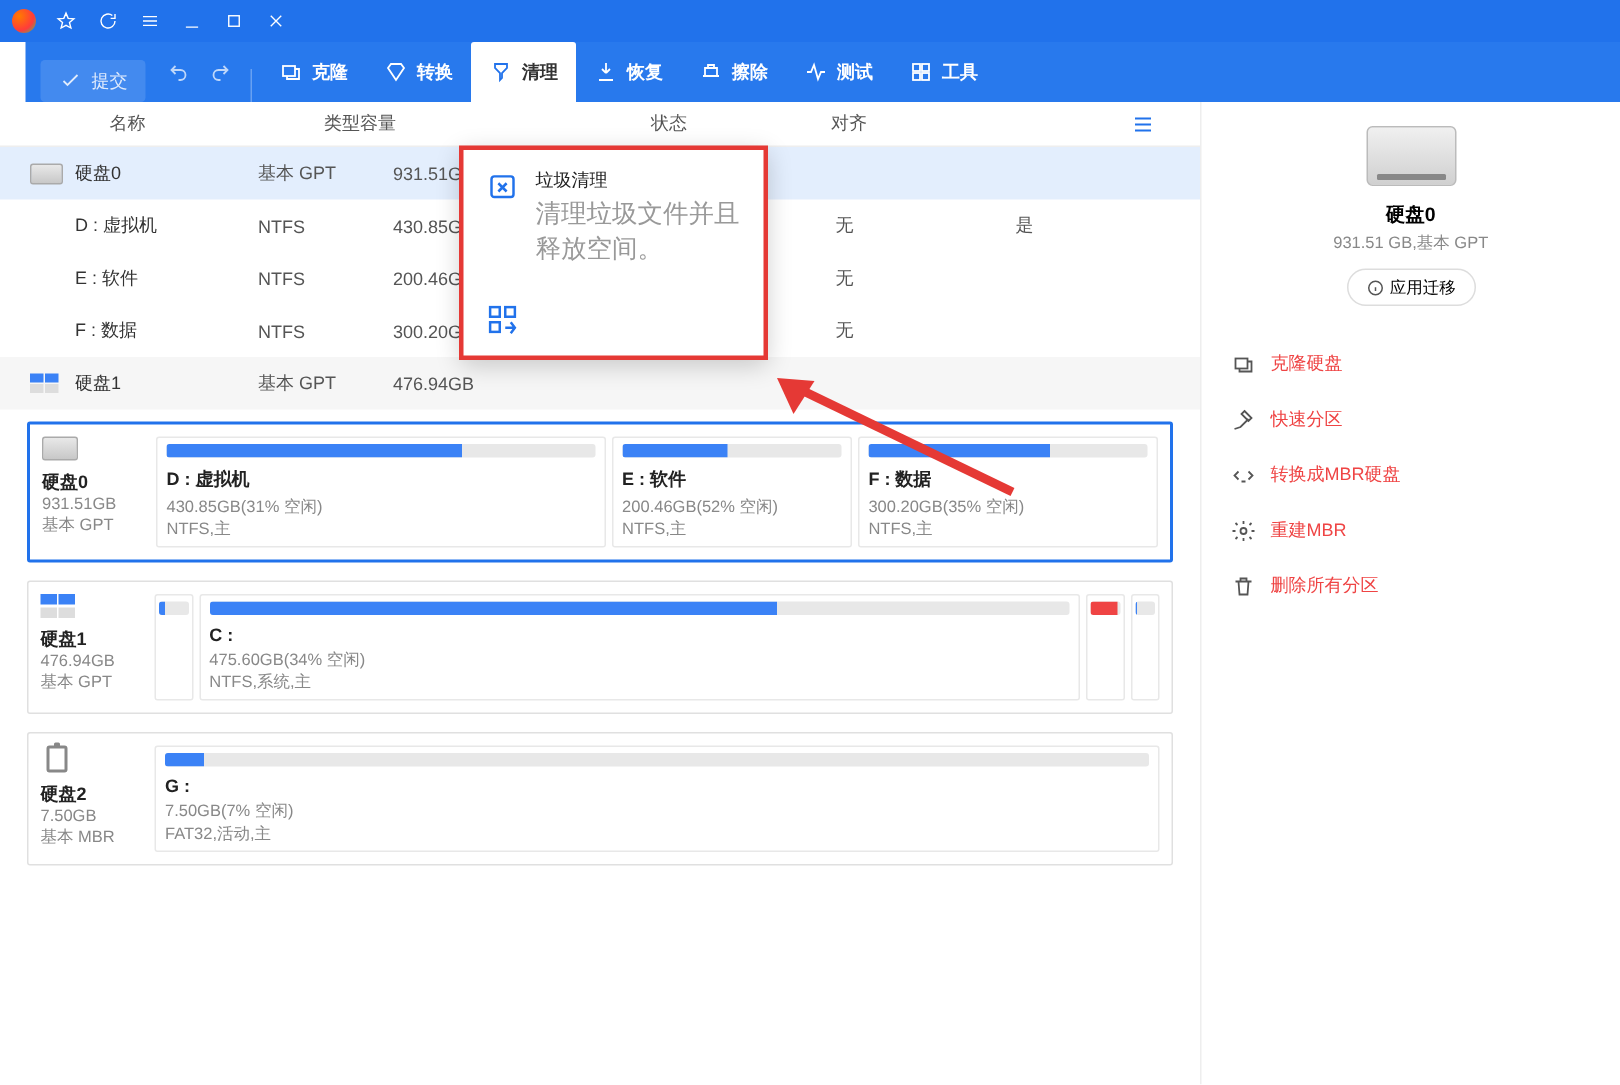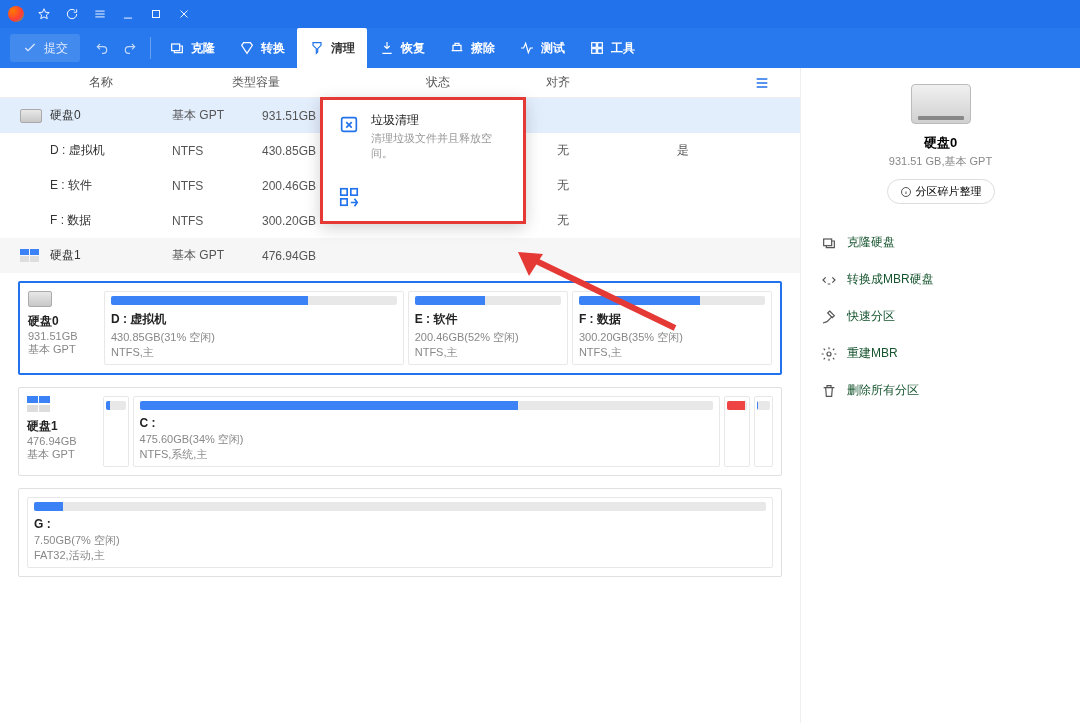--- a/index.html
+++ b/index.html
@@ -6,61 +6,61 @@
 body { background:#fff; width:1080px; height:723px; overflow:hidden; position:relative; }
 
 
 .titlebar { height:28px; background:#2172eb; display:flex; align-items:center; padding:0 8px; color:#fff; font-size:12px; }
 .titlebar .logo { width:16px; height:16px; border-radius:8px; background:radial-gradient(circle at 30% 30%,#ff7a00,#ff3b3b 60%,#2ecc71); margin-right:6px; }
 .titlebar .title { flex:1; }
 .titlebar .winbtn { width:28px; height:28px; display:flex; align-items:center; justify-content:center; cursor:pointer; }
 .titlebar svg { width:14px; height:14px; stroke:#fff; fill:none; stroke-width:1.6; }
 
 
-.toolbar { height:40px; background:#2879ed; display:flex; align-items:center; padding:0 10px; }
+.toolbar { height:40px; background:#2879ed; display:flex; align-items:flex-end; padding:0 10px;margin-left:17px; }
 .tbbtn { display:flex; align-items:center; color:#fff; font-size:12px; padding:0 12px; height:40px; cursor:pointer; gap:6px; }
 .tbbtn.submit { background:rgba(255,255,255,0.15); border-radius:3px; height:28px; margin-right:8px; opacity:.85; }
 .tbbtn.ur { width:28px; justify-content:center; opacity:.7; padding:0; }
 .tbbtn.sep { border-left:1px solid rgba(255,255,255,0.3); height:22px; margin:0 6px; padding:0; }
 .tbbtn.active { background:#fff; color:#333; border-radius:2px 2px 0 0; height:40px; align-self:flex-end; }
 .tbbtn svg { width:16px; height:16px; stroke:#fff; fill:none; stroke-width:1.8; }
 .tbbtn.active svg { stroke:#2172eb; }
 
 
 .main { display:flex; height:655px; }
 .left { flex:1; display:flex; flex-direction:column; min-width:0; }
 .right { width:280px; border-left:1px solid #eee; padding:16px; display:flex; flex-direction:column; align-items:center; }
 
 
-.thead { display:flex; align-items:center; height:30px; font-size:12px; color:#555; padding-left:36px; border-bottom:1px solid #eee; position:relative; }
+.thead { display:flex; align-items:center; height:30px; font-size:12px; color:#555; padding-left:20px; border-bottom:1px solid #eee; position:relative; }
 .thead .col { flex:0 0 auto; }
 .col.name{ width:130px; text-align:center;} .col.type{ width:90px;text-align:right;} .col.cap{ width:90px;}
-.col.status{ width:120px; margin-left:80px;} .col.align{ width:80px;}
+.col.status{ width:120px; margin-left:104px;} .col.align{ width:80px;}
 .thead .grid-icon { position:absolute; right:30px; top:7px; }
 
 
 .tbody { position:relative; }
 .trow { display:flex; align-items:center; height:35px; font-size:12px; color:#333; padding-left:20px; }
 .trow.disk { background:#f6f6f6; }
 .trow.disk.sel { background:#e3eefd; }
 .trow .dicon { width:22px; height:14px; margin-right:8px; background:linear-gradient(#e8e8e8,#c8c8c8); border-radius:2px; border:1px solid #aaa; }
 .trow .diconm { width:20px; height:14px; margin-right:10px; display:flex; flex-wrap:wrap; gap:1px; }
 .trow .diconm span{ width:9px; height:6px; background:#3b82f6; }
 .trow .diconm span:nth-child(3),.trow .diconm span:nth-child(4){ background:#ddd; }
 .trow .c1{ width:122px;} .trow .c2{ width:90px; color:#555;} .trow .c3{ width:100px; color:#555;}
 .trow .c4{ width:195px;} .trow .c5{ width:120px; color:#555; text-align:left;} .trow .c6{ width:80px; color:#555; text-align:left;}
 
 
-.dropdown { position:absolute; top:0px; left:321px; width:204px; background:#fff; box-shadow:0 4px 16px rgba(0,0,0,.2); z-index:5; }
+.dropdown { position:absolute; top:0px; left:307px; width:204px; background:#fff; box-shadow:0 4px 16px rgba(0,0,0,.2); z-index:5; }
 .ddhl { border:3px solid #e53935; margin:-1px; }
 .dditem { display:flex; padding:12px 14px; gap:10px; cursor:pointer; }
 .dditem .ddicon { width:24px; height:24px; flex:0 0 24px; display:flex; align-items:center; justify-content:center; }
 .dditem .ddicon svg{ width:22px; height:22px; stroke:#2172eb; fill:none; stroke-width:1.8; }
 .dditem .ddt { font-size:12px; color:#222; margin-bottom:2px; }
-.dditem .ddd { font-size:11px; color:#999; }
+.dditem .ddd { font-size:17px; color:#999; }
 
 
 .arrow { position:absolute; top:150px; left:515px; z-index:6; pointer-events:none; }
 
 
 .diskmaps { padding:8px 18px; overflow:hidden; }
 .dmap { border:1px solid #e0e0e0; border-radius:2px; margin-bottom:12px; padding:8px; display:flex; gap:8px; }
 .dmap.sel { border:2px solid #2172eb; }
 .dmhdr { width:68px; font-size:11px; color:#888; }
 .dmhdr .dmic { width:24px; height:16px; background:linear-gradient(#e8e8e8,#c8c8c8); border-radius:2px; margin-bottom:6px; border:1px solid #aaa;}
@@ -76,21 +76,21 @@
 .dmp .bar.red > span { background:#ef4444; }
 .dmp b { color:#222; font-size:12px; display:block; margin-bottom:2px;}
 .dmp.thin { flex:0 0 18px; padding:4px 2px; }
 
 
 .rdisk { width:60px; height:40px; background:linear-gradient(#f0f0f0,#d0d0d0); border-radius:4px; border:1px solid #bbb; margin-bottom:10px; position:relative;}
 .rdisk:after{content:"";position:absolute;bottom:3px;left:6px;right:6px;height:4px;background:#888;border-radius:1px;}
 .rtitle { font-size:13px; font-weight:bold; margin-bottom:2px; }
 .rsub { font-size:11px; color:#888; margin-bottom:10px; }
 .rbtn { border:1px solid #ddd; border-radius:14px; padding:4px 12px; font-size:11px; display:flex; align-items:center; gap:4px; cursor:pointer; margin-bottom:20px;}
-.raction { width:100%; display:flex; align-items:center; gap:10px; font-size:12px; color:#14532d; padding:10px 4px; cursor:pointer; }
+.raction { width:100%; display:flex; align-items:center; gap:10px; font-size:12px; color:#ef4444; padding:10px 4px; cursor:pointer; }
 .raction svg { width:16px; height:16px; stroke:#555; fill:none; stroke-width:1.8; }
 
 .clip{ white-space:nowrap; overflow:hidden; text-overflow:ellipsis; }
 </style>
 </head>
 <body>
 
 <div class="titlebar">
   <div class="logo"></div>
   <div class="winbtn">
@@ -333,59 +333,65 @@
               </div><b class="clip">C :</b><span class="lab clip">475.60GB(34% 空闲)</span><br><span class="lab clip">NTFS,系统,主</span></div>
             <div class="dmp thin" style="flex:3"><div class="bar red">
                 <span style="width:90%"></span>
               </div><br></div>
             <div class="dmp thin" style="flex:2"><div class="bar">
                 <span style="width:10%"></span>
               </div><br></div>
           </div>
         </div>
         <div class="dmap">
+          <div class="dmhdr">
+            <div class="dmicu"></div>
+            <b>硬盘2</b>
+            <div>7.50GB</div>
+            <div>基本 MBR</div>
+          </div>
           <div class="dmparts">
             <div class="dmp" style="flex:100"><div class="bar">
                 <span style="width:4%"></span>
               </div><b class="clip">G :</b><span class="lab clip">7.50GB(7% 空闲)</span><br><span class="lab clip">FAT32,活动,主</span></div>
           </div>
         </div>
       </div>
   </div>
 
   <div class="right">
     <div class="rdisk"></div>
     <div class="rtitle">硬盘0</div>
     <div class="rsub">931.51 GB,基本 GPT</div>
     <div class="rbtn">
       <svg width="12" height="12" viewBox="0 0 24 24" stroke="#555" fill="none" stroke-width="2">
           <circle cx="12" cy="12" r="9"></circle>
           <path d="M12 8v.01M12 11v5"></path>
         </svg>
-      <span>分区碎片整理</span>
+      <span>应用迁移</span>
     </div>
     <div id="ractions" style="width:100%">
         <div class="raction">
           <svg viewBox="0 0 24 24">
             <rect x="4" y="6" width="12" height="10"></rect>
             <path d="M16 9h4v10H8v-3"></path>
           </svg>
           <span>克隆硬盘</span>
         </div>
         <div class="raction">
           <svg viewBox="0 0 24 24">
+            <path d="M13 3l7 7-3 3-7-7zM3 21l6-2 8-8"></path>
+          </svg>
+          <span>快速分区</span>
+        </div>
+        <div class="raction">
+          <svg viewBox="0 0 24 24">
             <path d="M7 8l-4 4 4 4M17 8l4 4-4 4M10 18h4"></path>
           </svg>
           <span>转换成MBR硬盘</span>
-        </div>
-        <div class="raction">
-          <svg viewBox="0 0 24 24">
-            <path d="M13 3l7 7-3 3-7-7zM3 21l6-2 8-8"></path>
-          </svg>
-          <span>快速分区</span>
         </div>
         <div class="raction">
           <svg viewBox="0 0 24 24">
             <circle cx="12" cy="12" r="3"></circle>
             <path d="M12 2v3M12 19v3M4 12H1M23 12h-3M6 6l-2-2M20 20l-2-2M6 18l-2 2M20 4l-2 2"></path>
           </svg>
           <span>重建MBR</span>
         </div>
         <div class="raction">
           <svg viewBox="0 0 24 24">

